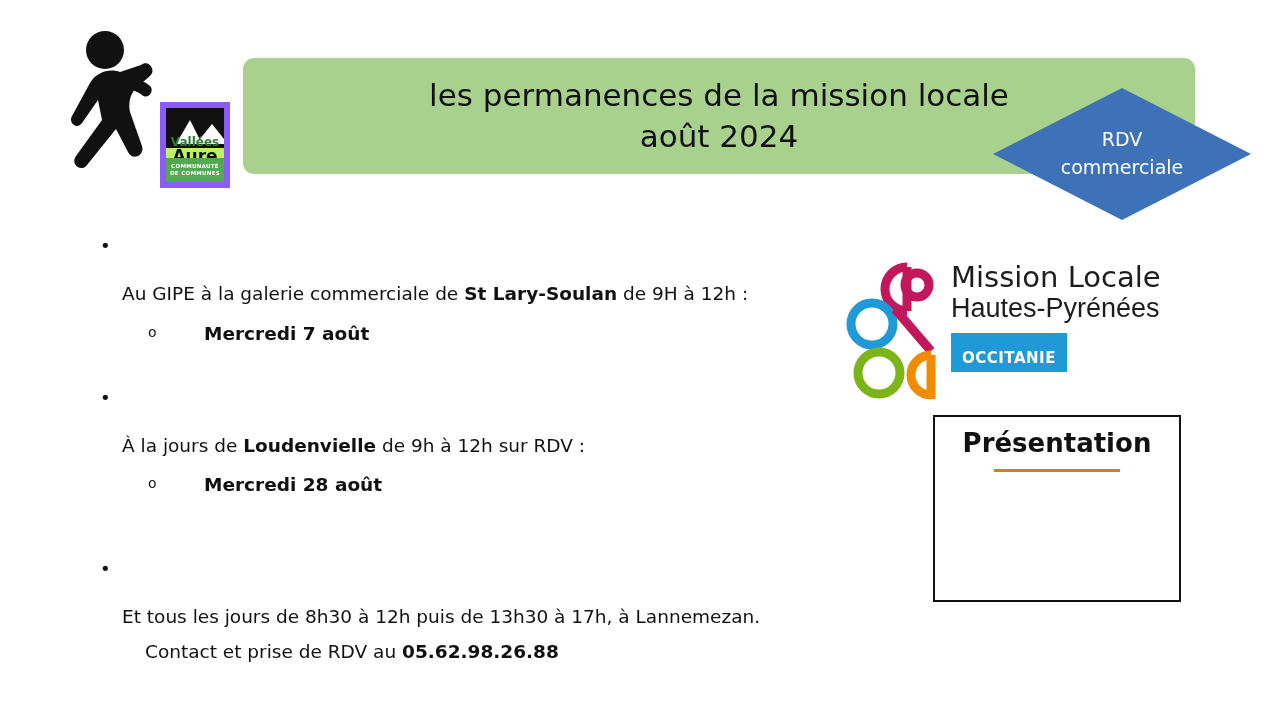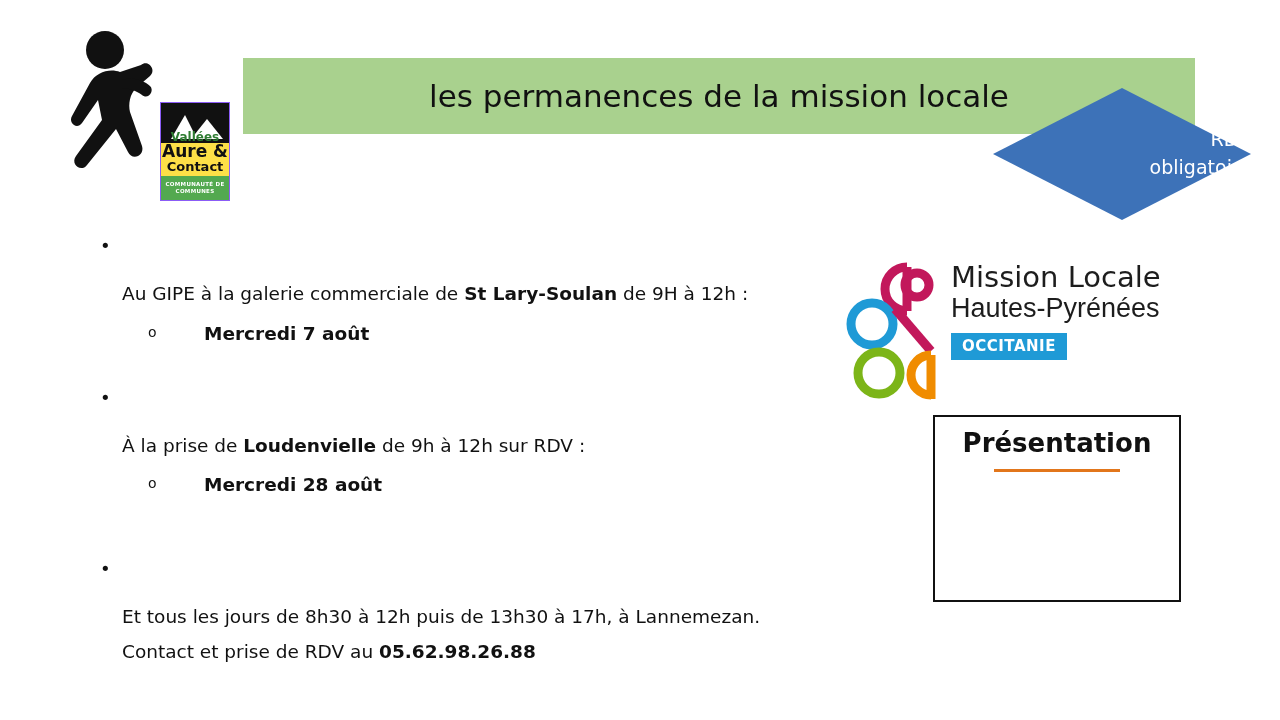--- a/index.html
+++ b/index.html
@@ -27,23 +27,23 @@
     width: 120px;
     height: 170px;
   }
 
   
   .cc-logo {
     position: absolute;
     left: 160px;
     top: 102px;
     width: 70px;
-    height: 99px;
-    background: #fde047;
-    border: 1px solid #8b5cf6;
+    height: 86px;
+    background: #bef264;
+    border: 6px solid #8b5cf6;
     box-sizing: border-box;
     overflow: hidden;
   }
   .cc-mountains {
     position: absolute;
     left: 0; top: 0;
     width: 100%;
     height: 40px;
     background: #111;
   }
@@ -89,26 +89,27 @@
     box-sizing: border-box;
     line-height: 1.3;
   }
 
   
   .title-banner {
     position: absolute;
     left: 243px;
     top: 58px;
     width: 952px;
-    height: 76px;
+    height: 116px;
     background: #a9d18e;
     display: flex;
     flex-direction: column;
     align-items: center;
     justify-content: center;
+    border-radius: 11px;
   }
   .title-line {
     color: #111;
     font-size: 31px;
     line-height: 1.32;
     text-align: center;
     font-family: "DejaVu Sans", sans-serif;
   }
 
   
@@ -123,21 +124,21 @@
     position: absolute;
     inset: 0;
     background: #3d72b8;
     clip-path: polygon(50% 0%, 100% 50%, 50% 100%, 0% 50%);
   }
   .rdv-label {
     position: absolute;
     inset: 0;
     display: flex;
     flex-direction: column;
-    align-items: flex-end;
+    align-items: center;
     justify-content: center;
     color: #ffffff;
     font-size: 19px;
     line-height: 1.45;
     text-align: center;
   }
 
   
   .body-list {
     position: absolute;
@@ -178,21 +179,21 @@
     line-height: 1.75;
   }
   .sub-text {
     flex: 1;
     font-weight: bold;
     margin-left: 32px;
   }
   .gap-lg { height: 36px; }
   .gap-xl { height: 56px; }
   .contact-line {
-    margin-left: 22px;
+    margin-left: 45px;
     margin-top: 10px;
     font-size: 18.5px;
     color: #111;
   }
   b, .b { font-weight: bold; }
 
   
   .ml-logo {
     position: absolute;
     left: 845px;
@@ -218,21 +219,21 @@
     font-family: Liberation Sans, sans-serif;
   }
   .ml-occitanie {
     margin-top: 8px;
     display: inline-block;
     background: #1f9ad6;
     color: #ffffff;
     font-size: 15px;
     font-weight: bold;
     letter-spacing: .5px;
-    padding: 4px 11px 5px 11px;
+    padding: 16px 11px 5px 11px;
   }
 
   
   .pres-box {
     position: absolute;
     left: 933px;
     top: 415px;
     width: 248px;
     height: 187px;
     border: 2px solid #111;
@@ -294,46 +295,47 @@
     <div class="cc-text">
       <span class="cc-vallees">Vallées</span>
       <span class="cc-aure">Aure &amp;</span>
       <span class="cc-louron">Contact</span>
     </div>
     <div class="cc-green-bar">COMMUNAUTÉ DE COMMUNES</div>
   </div>
 
   <div class="title-banner">
     <div class="title-line">les permanences de la mission locale</div>
+    <div class="title-line">août 2024</div>
   </div>
 
   <div class="rdv-diamond">
     <div class="rdv-shape"></div>
     <div class="rdv-label">
       <span>RDV</span>
-      <span>obligatoire</span>
+      <span>commerciale</span>
     </div>
   </div>
 
   <div class="body-list">
 
     <div class="bullet-row">
       <span class="bullet-mark">•</span>
       <span class="bullet-text"><span>Au GIPE à la galerie commerciale de </span><b>St Lary-Soulan</b><span>  de 9H à 12h :</span></span>
     </div>
     <div class="sub-row">
       <span class="sub-mark">o</span>
       <span class="sub-text">Mercredi  7 août</span>
     </div>
 
     <div class="gap-lg"></div>
 
     <div class="bullet-row">
       <span class="bullet-mark">•</span>
-      <span class="bullet-text"><span>À la prise de </span><b>Loudenvielle</b><span> de 9h à 12h sur RDV :</span></span>
+      <span class="bullet-text"><span>À la jours de </span><b>Loudenvielle</b><span> de 9h à 12h sur RDV :</span></span>
     </div>
     <div class="sub-row">
       <span class="sub-mark">o</span>
       <span class="sub-text">Mercredi  28 août</span>
     </div>
 
     <div class="gap-xl"></div>
 
     <div class="bullet-row">
       <span class="bullet-mark">•</span>

